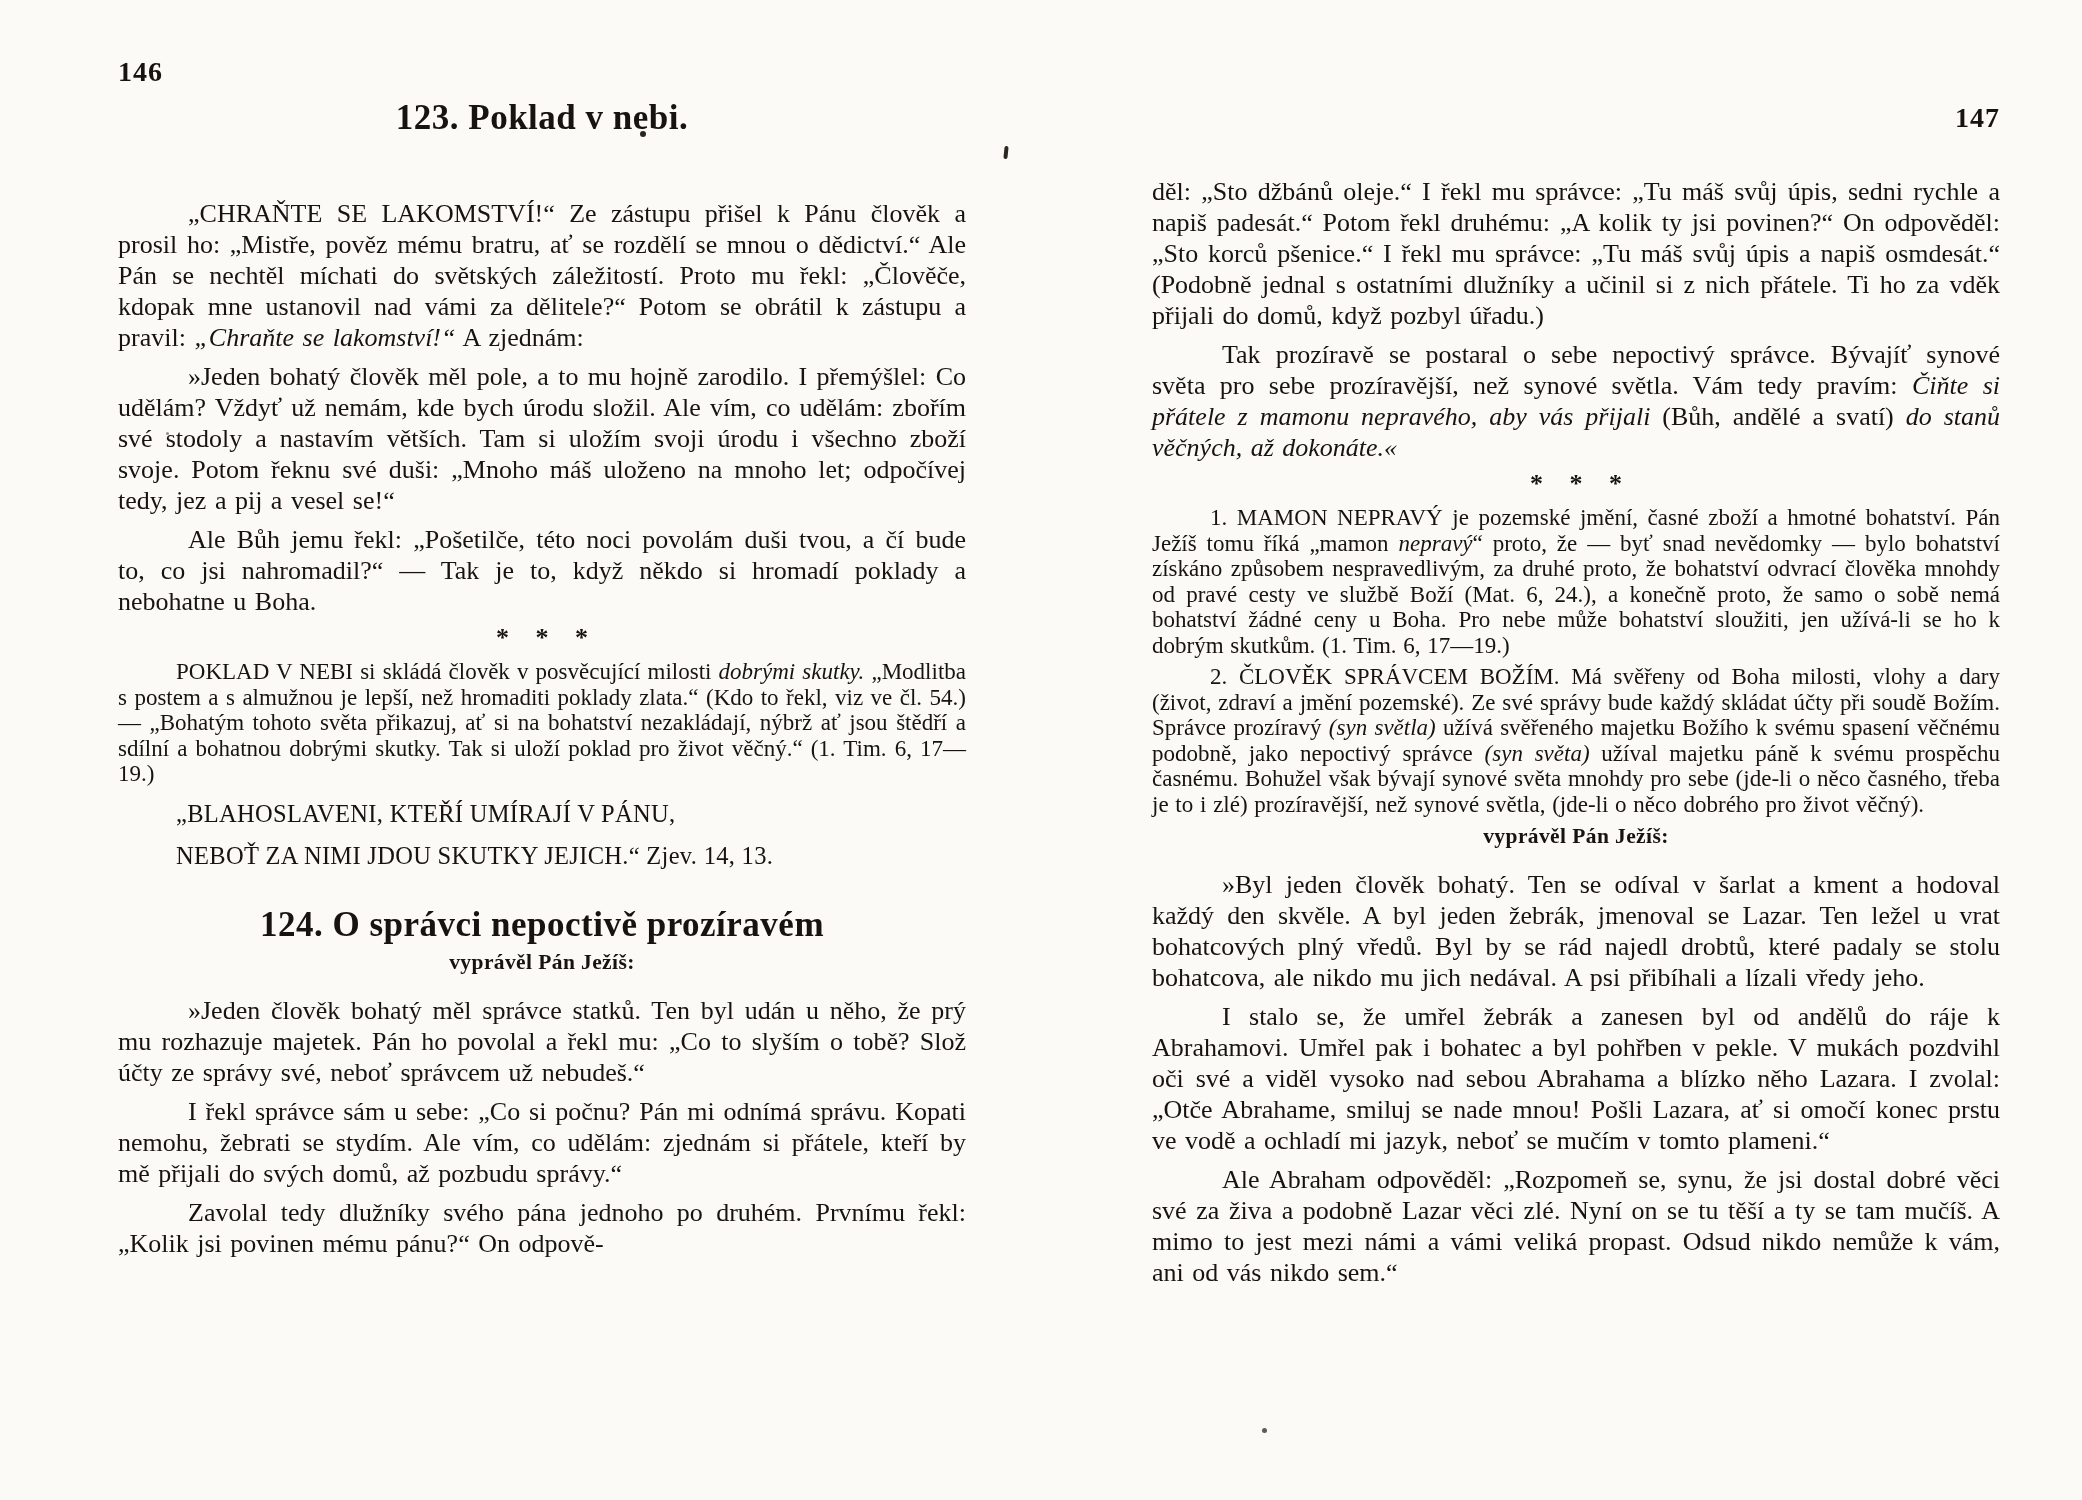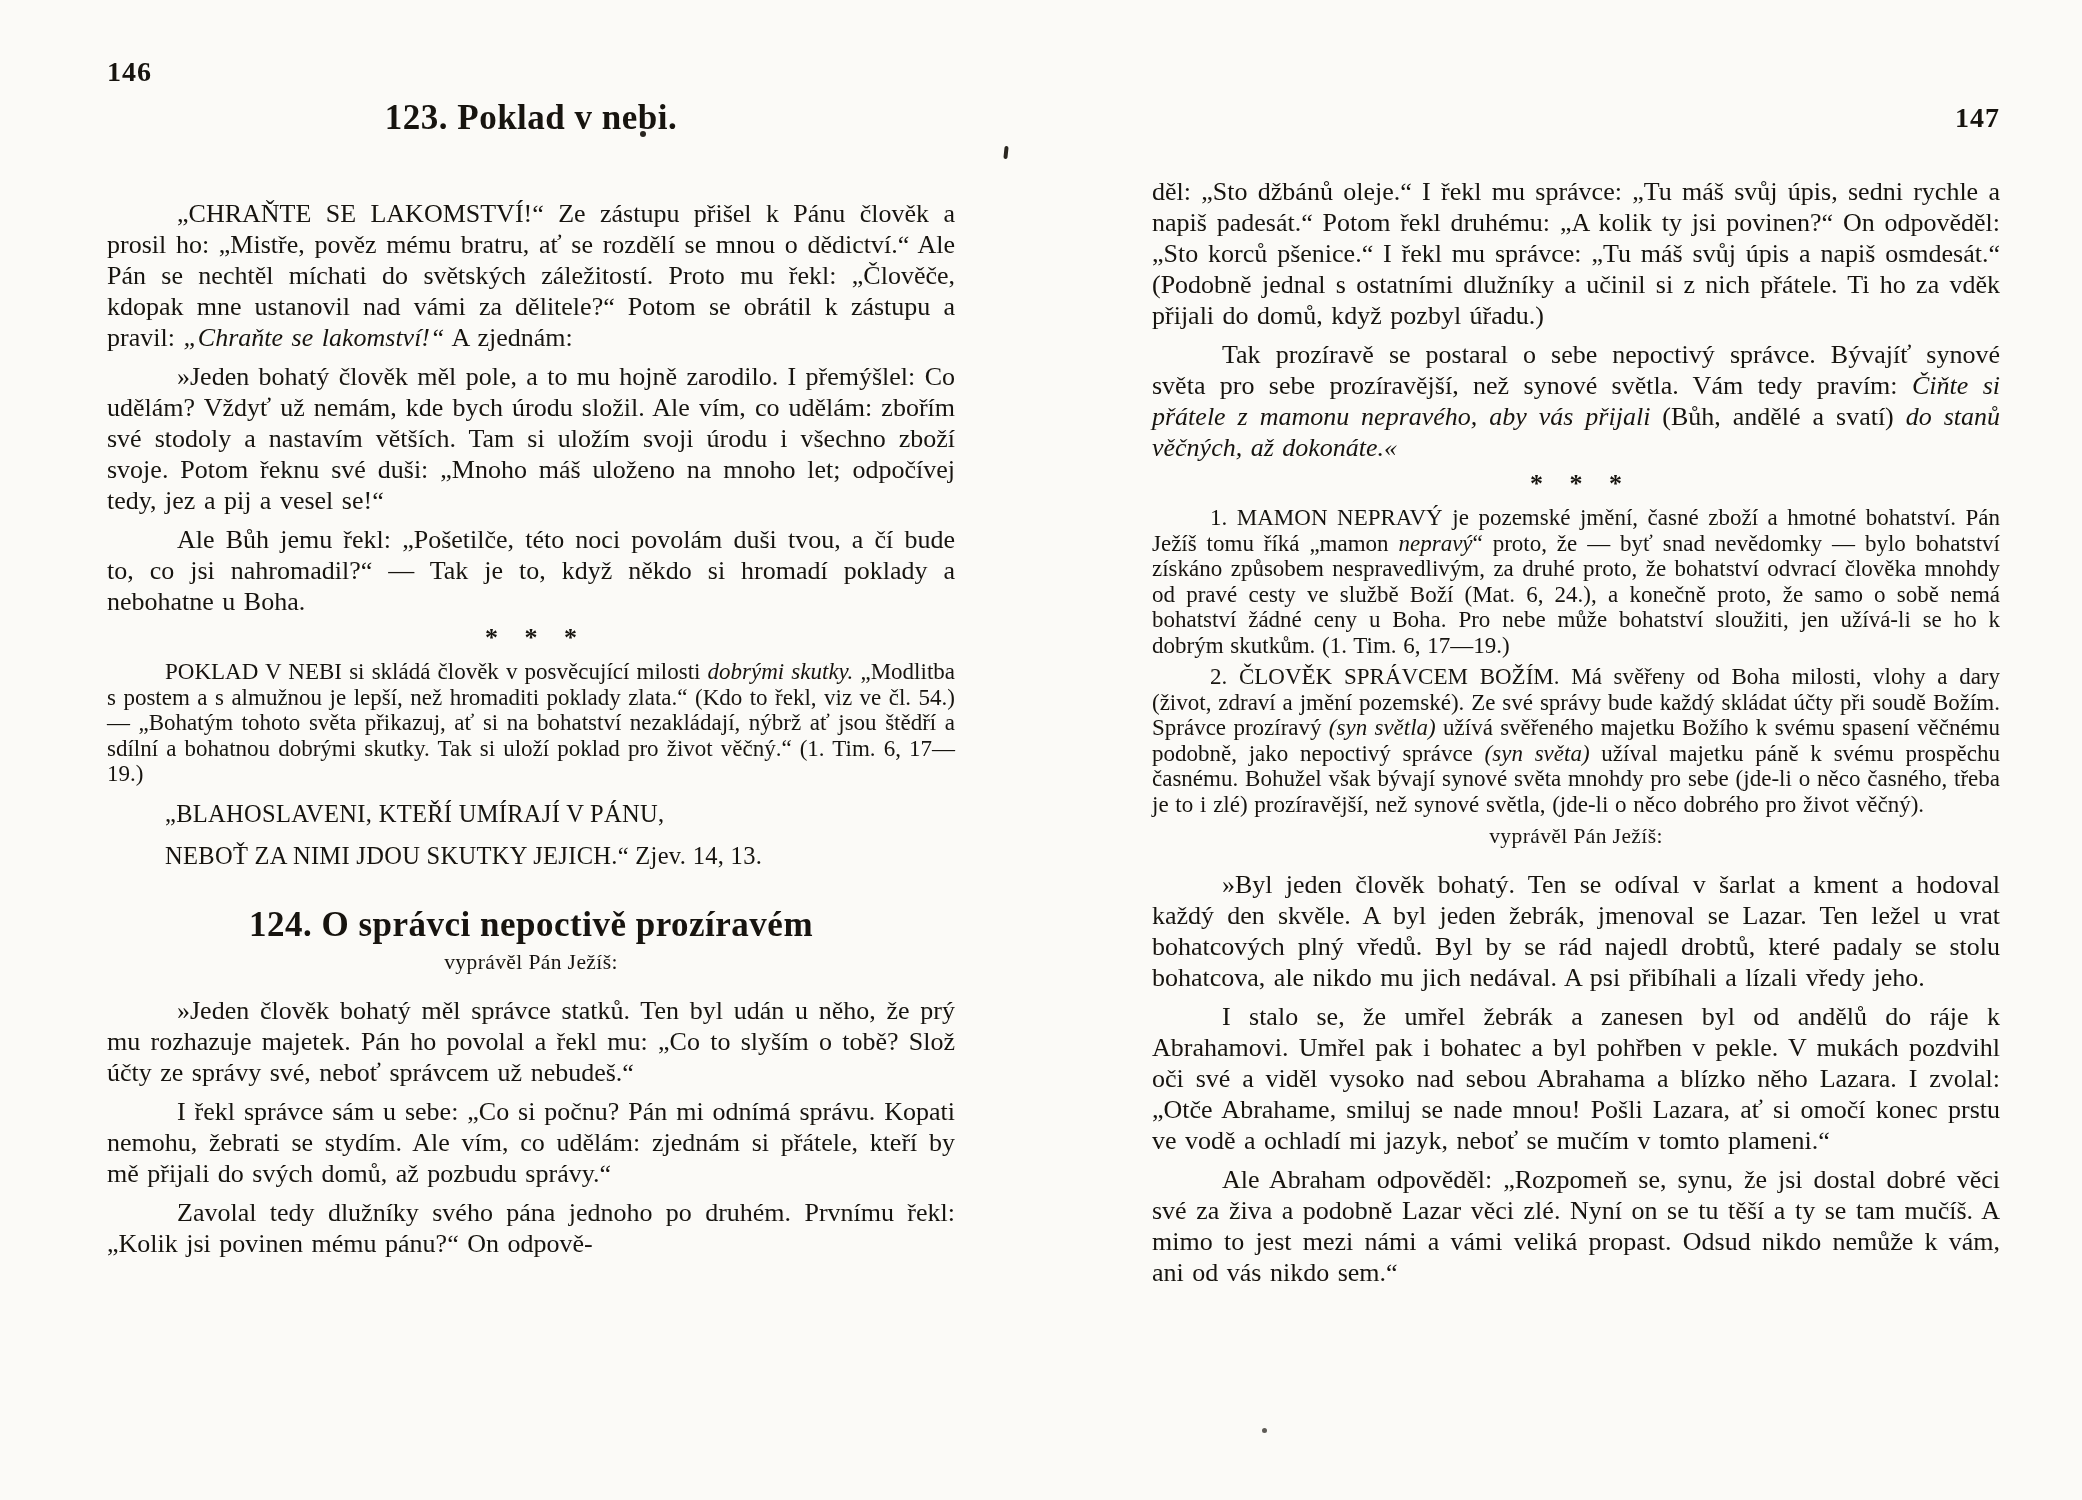--- a/index.html
+++ b/index.html
@@ -14,21 +14,21 @@
   }
   .canvas {
     position: relative;
     width: 2082px;
     height: 1500px;
   }
   .col {
     position: absolute;
     top: 0;
   }
-  .col-left  { left: 107px;  top: 58px; width: 848px; }
+  .col-left  { left: 118px;  top: 58px; width: 848px; }
   .col-right { left: 1152px; top: 104px; width: 848px; }
 
   .pagenum {
     font-size: 28px;
     line-height: 28px;
     font-weight: bold;
     letter-spacing: 1px;
   }
   .pagenum-right { text-align: right; margin-bottom: 44px; }
   .pagenum-left  { text-align: left; }
@@ -39,21 +39,21 @@
     font-weight: bold;
     text-align: center;
     letter-spacing: 0.5px;
     margin: 12px 0 0 0;
   }
   .title-gap { height: 54px; }
 
   .subtitle {
     font-size: 21.5px;
     line-height: 26px;
-    font-weight: normal;
+    font-weight: bold;
     text-align: center;
     margin: 4px 0 20px 0;
     letter-spacing: 0.4px;
   }
 
   p.body {
     font-size: 26px;
     line-height: 31px;
     text-align: justify;
     text-indent: 70px;

